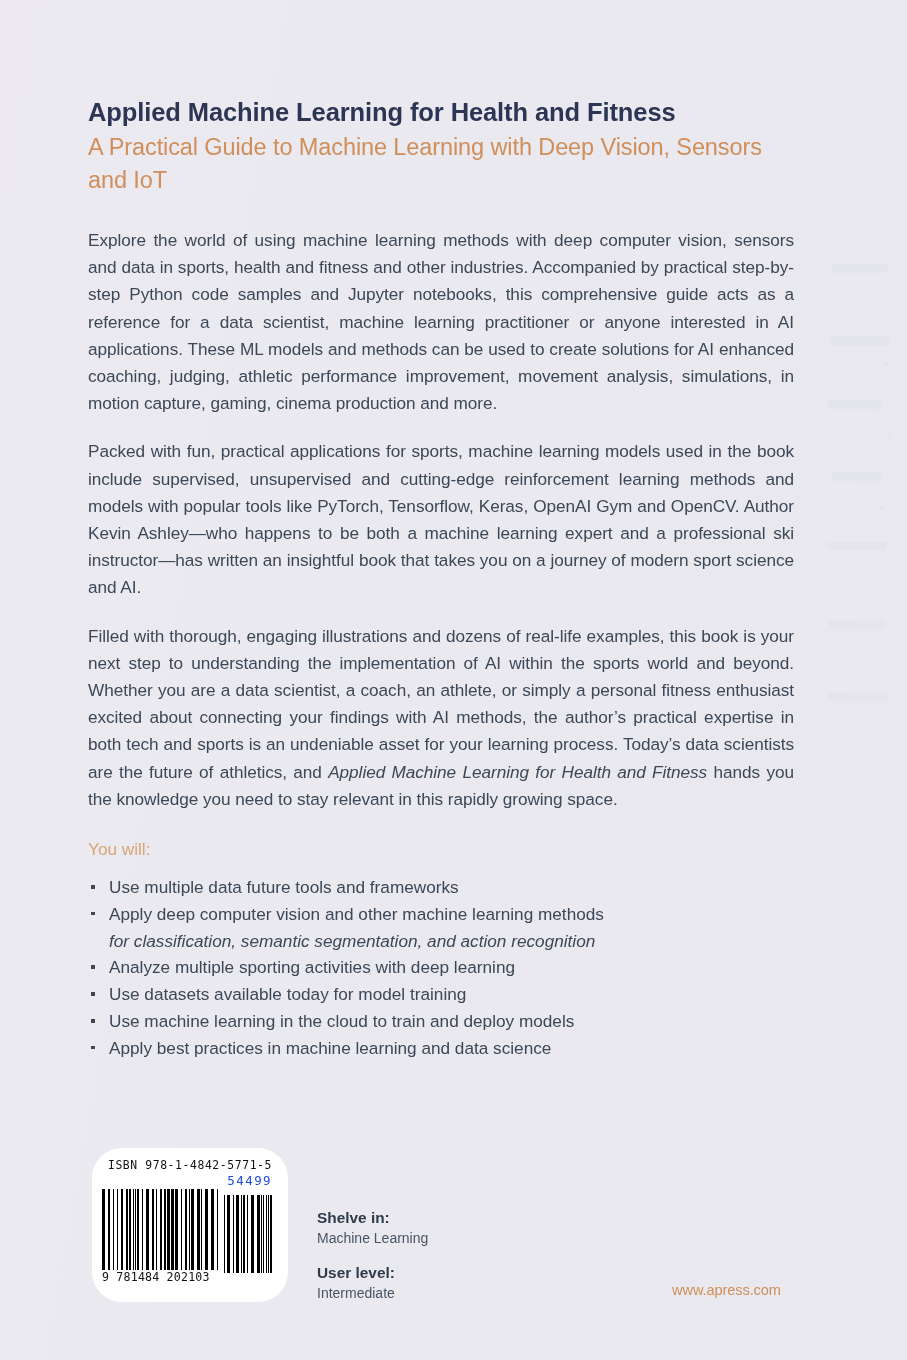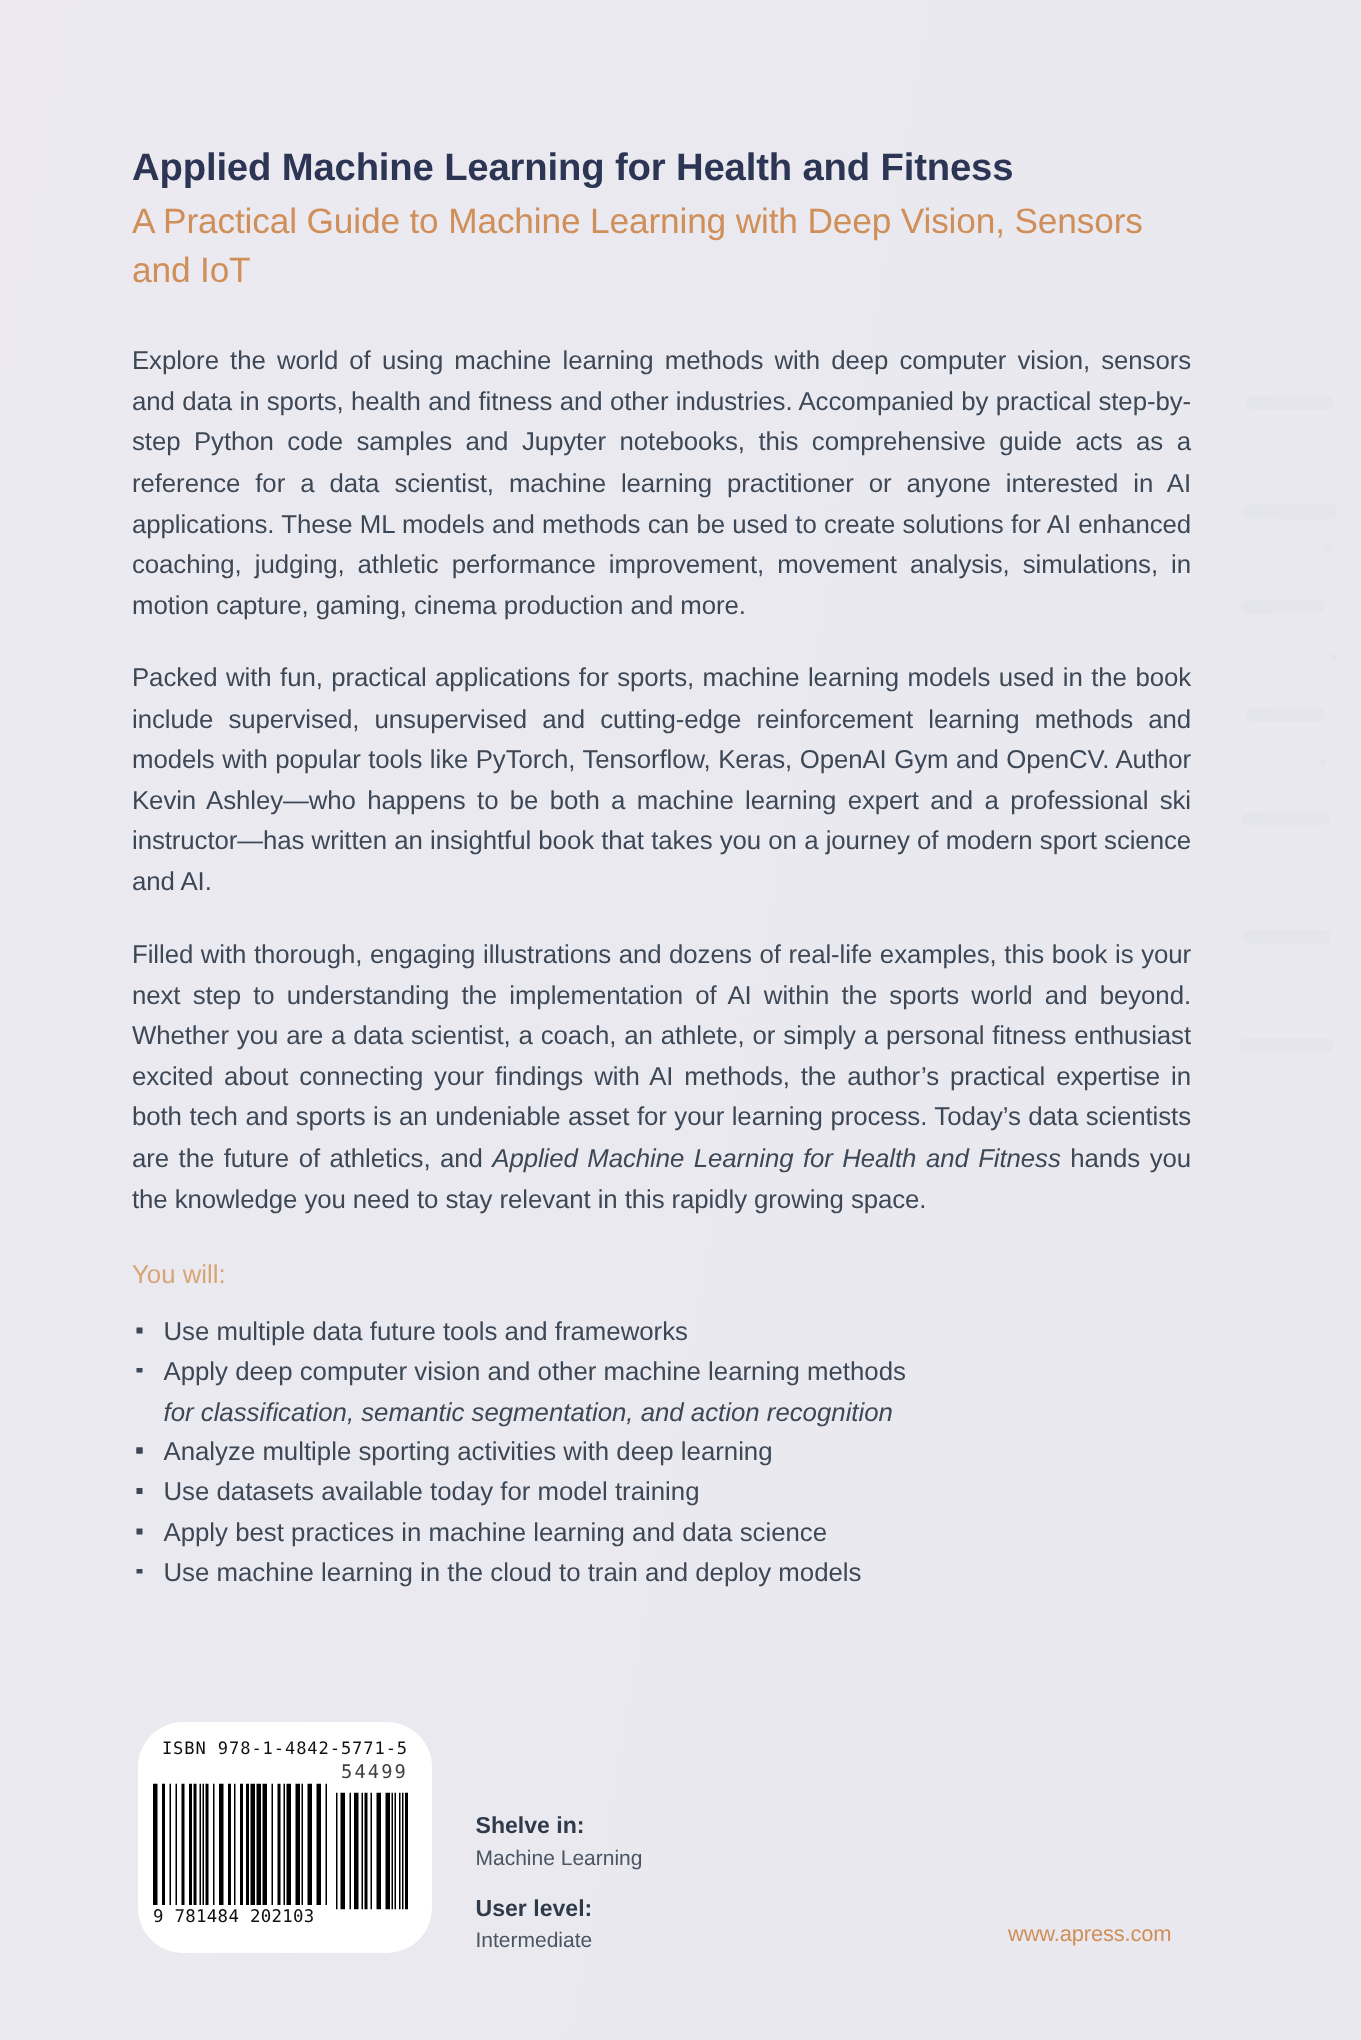--- a/index.html
+++ b/index.html
@@ -131,21 +131,21 @@
     font-size: 11.4px;
     color: #111;
     text-align: center;
     letter-spacing: 0.6px;
     white-space: nowrap;
     margin-top: 2px;
   }
   .price-line {
     font-family: "DejaVu Sans Mono", monospace;
     font-size: 12.5px;
-    color: #404040;
+    color: #1d4ed8;
     letter-spacing: 1.4px;
     text-align: right;
     padding-right: 6px;
     margin-top: 1px;
   }
   .bars-wrap {
     position: relative;
     height: 96px;
     margin-top: 1px;
   }
@@ -255,25 +255,25 @@
       <li>
         <span class="dot"></span>
         <span>Analyze multiple sporting activities with deep learning</span>
       </li>
       <li>
         <span class="dot"></span>
         <span>Use datasets available today for model training</span>
       </li>
       <li>
         <span class="dot"></span>
+        <span>Use machine learning in the cloud to train and deploy models</span>
+      </li>
+      <li>
+        <span class="dot"></span>
         <span>Apply best practices in machine learning and data science</span>
-      </li>
-      <li>
-        <span class="dot"></span>
-        <span>Use machine learning in the cloud to train and deploy models</span>
       </li>
     </ul>
 
   </div>
 
   <div class="footer">
 
     <div class="barcode-box">
       <div class="isbn-line">ISBN 978-1-4842-5771-5</div>
       <div class="price-line">54499</div>

